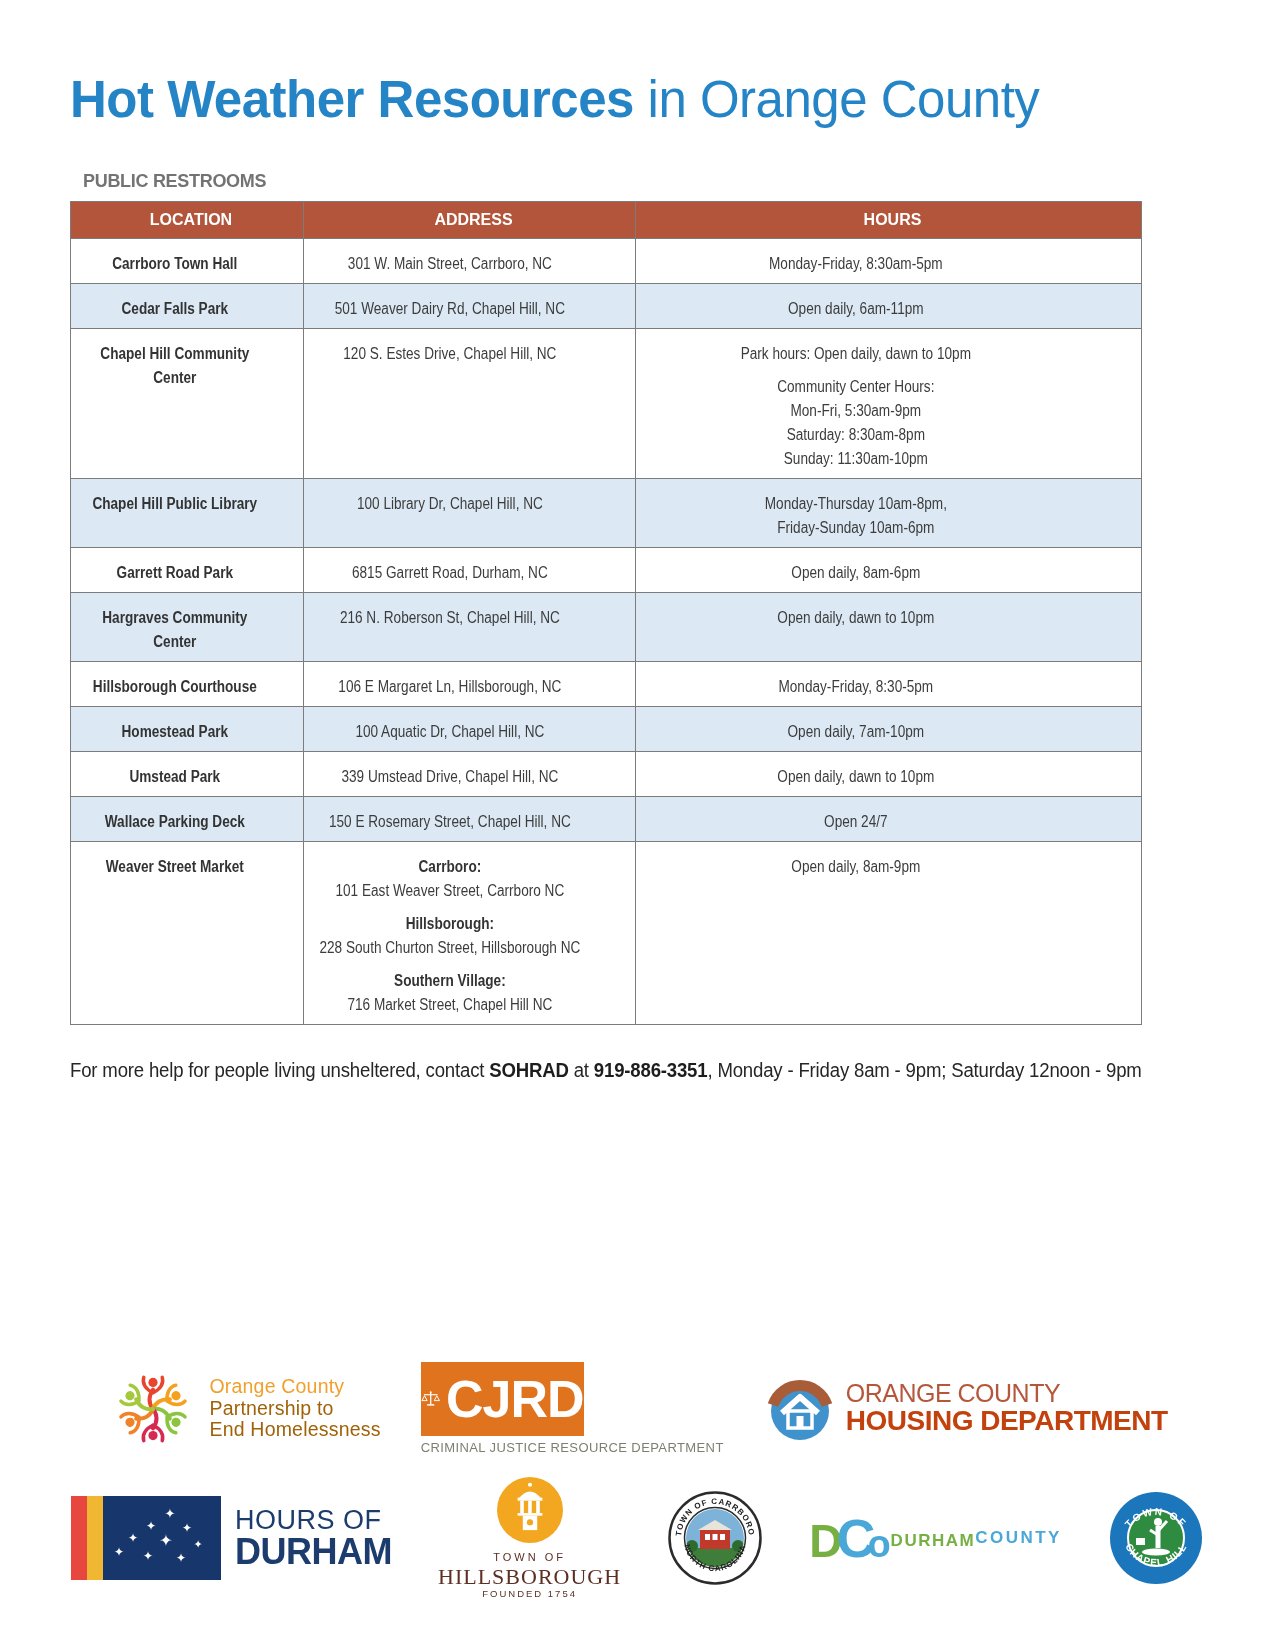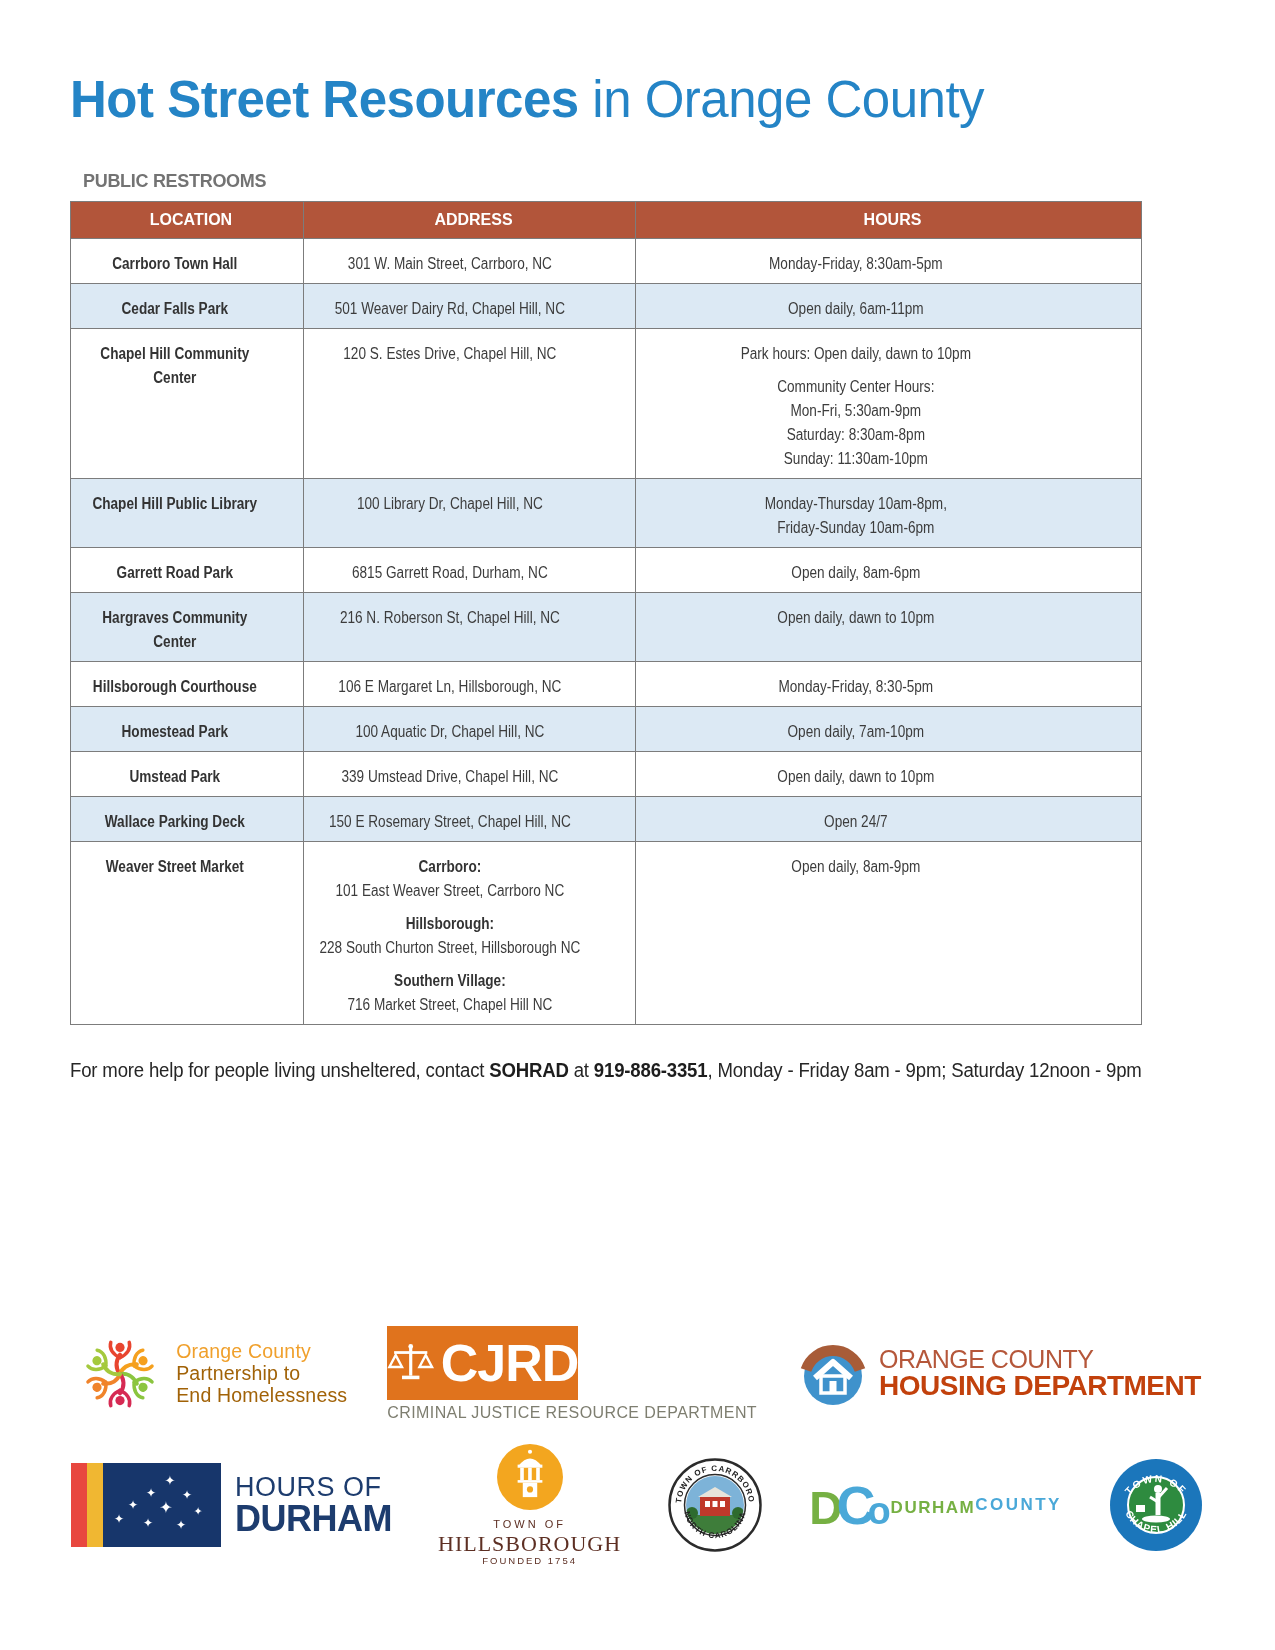--- a/index.html
+++ b/index.html
@@ -58,40 +58,40 @@
   
   .note{
     margin:34px 0 0 0;
     font-size:20px;color:#262626;letter-spacing:-0.2px;
     white-space:nowrap;
     transform:scaleX(0.93);transform-origin:0 50%;
   }
   .note b{font-weight:700;color:#1d1d1d;}
 
   
-  .logos{position:absolute;left:0;top:1326px;width:100%;}
+  .logos{position:absolute;left:0;top:1362px;width:100%;}
   .logo-row{display:flex;justify-content:center;align-items:center;}
   .logo-row1{gap:40px;}
   .logo-row2{gap:46px;margin-top:22px;align-items:center;}
   .logo{display:flex;align-items:center;}
 
   
   .ocpeh-text{margin-left:10px;font-size:19.5px;line-height:1.12;letter-spacing:0.2px;}
   .ocpeh-l1{color:#f0a02c;}
   .ocpeh-l2,.ocpeh-l3{color:#a16207;}
 
   
   .cjrd{flex-direction:column;align-items:stretch;}
   .cjrd-box{
-    background:#e0731d;width:191px;height:74px;
+    background:#e0731d;width:163px;height:74px;
     display:flex;align-items:center;justify-content:center;gap:6px;
   }
   .cjrd-acronym{color:#ffffff;font-size:52px;font-weight:700;letter-spacing:-1px;line-height:1;}
   .cjrd-caption{
-    margin-top:4px;font-size:16px;color:#7e7e70;letter-spacing:0.4px;
+    margin-top:4px;font-size:13px;color:#7e7e70;letter-spacing:0.4px;
     text-align:center;white-space:nowrap;
   }
 
   
   .ochousing-text{margin-left:10px;line-height:1.02;}
   .ochousing-l1{font-size:25px;color:#b5573a;letter-spacing:-0.5px;}
   .ochousing-l2{font-size:28px;font-weight:700;color:#c2410c;letter-spacing:-0.5px;}
 
   
   .durham-text{margin-left:14px;line-height:1.0;color:#1d3c6e;}
@@ -114,21 +114,21 @@
   .dco-l1{font-size:17px;font-weight:700;color:#76b043;letter-spacing:1.5px;margin-top:6px;}
   .dco-l2{font-size:17px;font-weight:700;color:#4aa8d8;letter-spacing:2.5px;}
 </style>
 </head>
 <body>
 
 <div class="page">
   <div class="content">
 
     <div class="title">
-      <span class="t-bold">Hot Street Resources</span><span class="t-light"> in Orange County</span>
+      <span class="t-bold">Hot Weather Resources</span><span class="t-light"> in Orange County</span>
     </div>
 
     <div class="section-heading">PUBLIC RESTROOMS</div>
 
     <table class="restrooms">
       <colgroup>
         <col style="width:233px">
           <col style="width:332px">
           <col style="width:506px">
       </colgroup>

